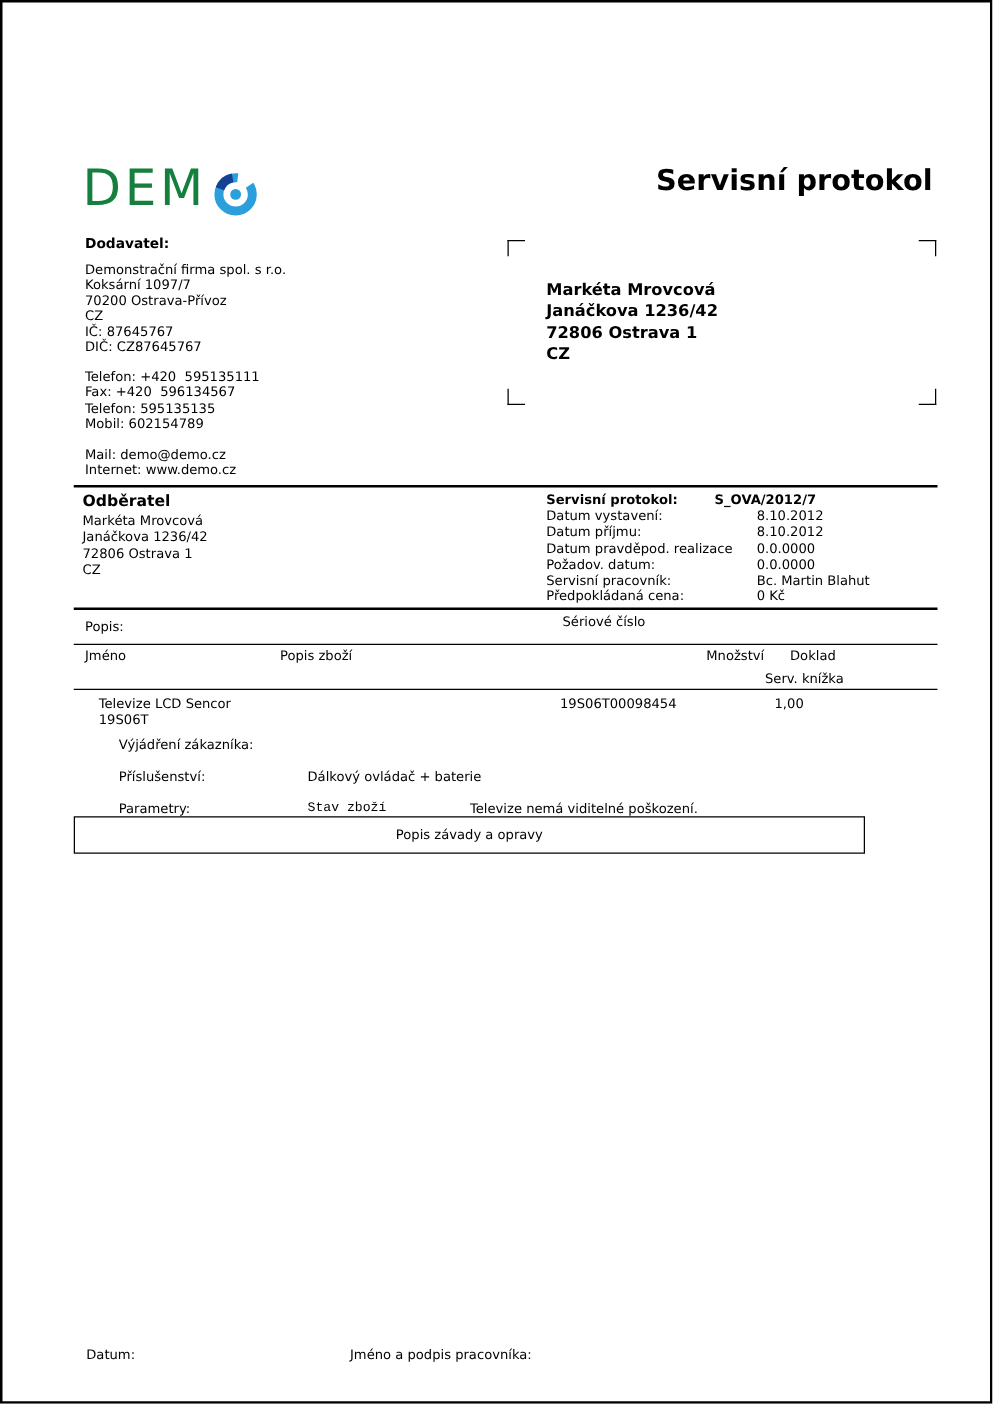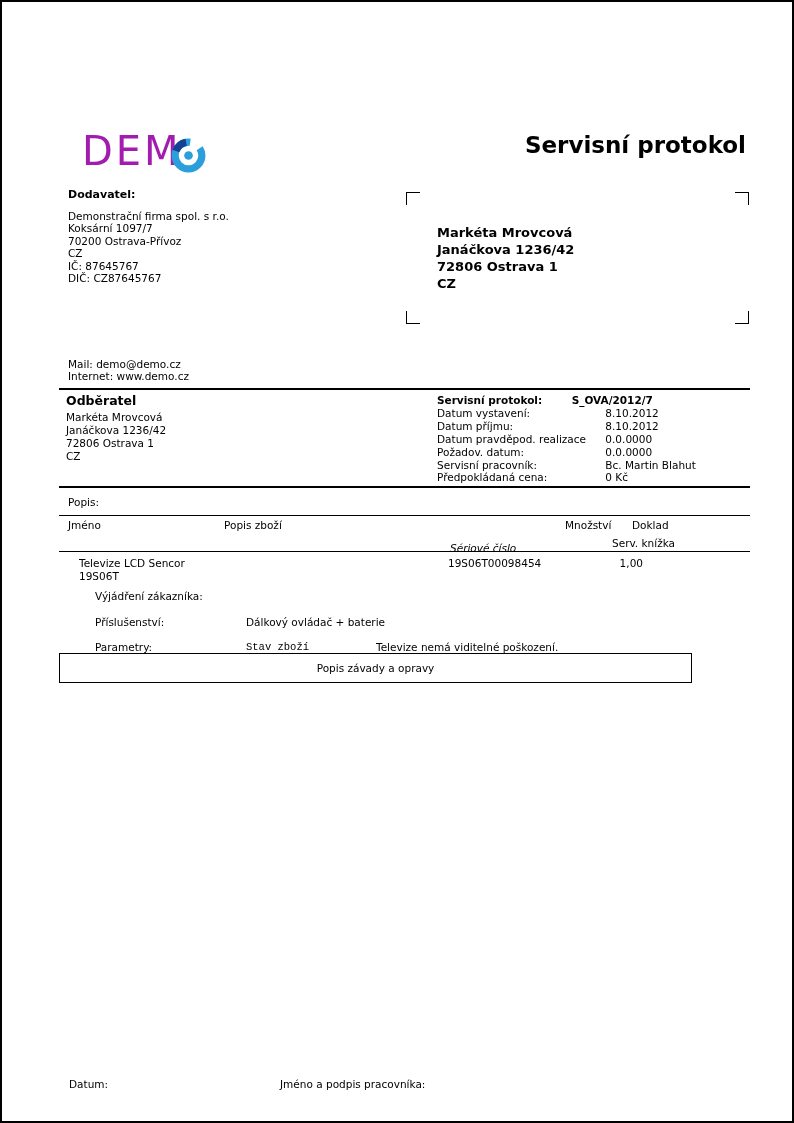--- a/index.html
+++ b/index.html
@@ -65,38 +65,44 @@
   .footer-label { position:absolute; top:1076px; font-size:10.5px; }
   .footer-date { left:67px; }
   .footer-sign { left:278px; }
 </style>
 </head>
 <body>
 
 <div class="page">
 
   <div>
-    <span class="logo-text" style="color: #a21caf; margin-left: 16px;">DEM</span>
+    <span class="logo-text" style="color: #15803d;">DEM</span>
     <svg class="logo-o" width="37" height="37" viewBox="0 0 36 36">
       <circle cx="18" cy="18" r="13" fill="none" stroke-width="7" stroke-dasharray="70.7 11" stroke-dashoffset="8.1" stroke="#2B9FDB"></circle>
       <path d="M 5.8 13.6 A 13 13 0 0 1 15.7 5.2" fill="none" stroke-width="7" stroke="#164193"></path>
       <circle cx="18" cy="18" r="4.2" fill="#2B9FDB"></circle>
     </svg>
   </div>
 
   <div class="title">Servisní protokol</div>
 
   <div class="supplier-heading">Dodavatel:</div>
   <div class="supplier-block1 small">
     <div class="pre">Demonstrační firma spol. s r.o.</div>
     <div class="pre">Koksární 1097/7</div>
     <div class="pre">70200 Ostrava-Přívoz</div>
     <div class="pre">CZ</div>
     <div class="pre">IČ: 87645767</div>
     <div class="pre">DIČ: CZ87645767</div>
+  </div>
+  <div class="supplier-block2 small">
+    <div class="pre">Telefon: +420  595135111</div>
+    <div class="pre">Fax: +420  596134567</div>
+    <div class="pre">Telefon: 595135135</div>
+    <div class="pre">Mobil: 602154789</div>
   </div>
   <div class="supplier-block3 small">
     <div class="pre">Mail: demo@demo.cz</div>
     <div class="pre">Internet: www.demo.cz</div>
   </div>
 
   <div>
     <div class="corner tl"></div>
     <div class="corner tr"></div>
     <div class="corner bl"></div>
@@ -149,21 +155,21 @@
       <span class="plabel">Předpokládaná cena:</span>
       <span>0 Kč</span>
     </div>
   </div>
 
   <div class="popis-label">Popis:</div>
   <div class="hline h3"></div>
 
   <div class="th" style="left:66px;  top:517px;">Jméno</div>
   <div class="th" style="left:222px; top:517px;">Popis zboží</div>
-  <div class="th" style="left:448px; top:540px;font-style:italic;">Sériové číslo</div>
+  <div class="th" style="left:448px; top:490px;">Sériové číslo</div>
   <div class="th" style="left:563px; top:517px;">Množství</div>
   <div class="th" style="left:630px; top:517px;">Doklad</div>
   <div class="th" style="left:610px; top:535px;">Serv. knížka</div>
 
   <div class="hline h4"></div>
 
   <div class="row-text" style="left:66px; top:555px;">
     <div>Televize LCD Sencor</div>
     <div>19S06T</div>
   </div>

